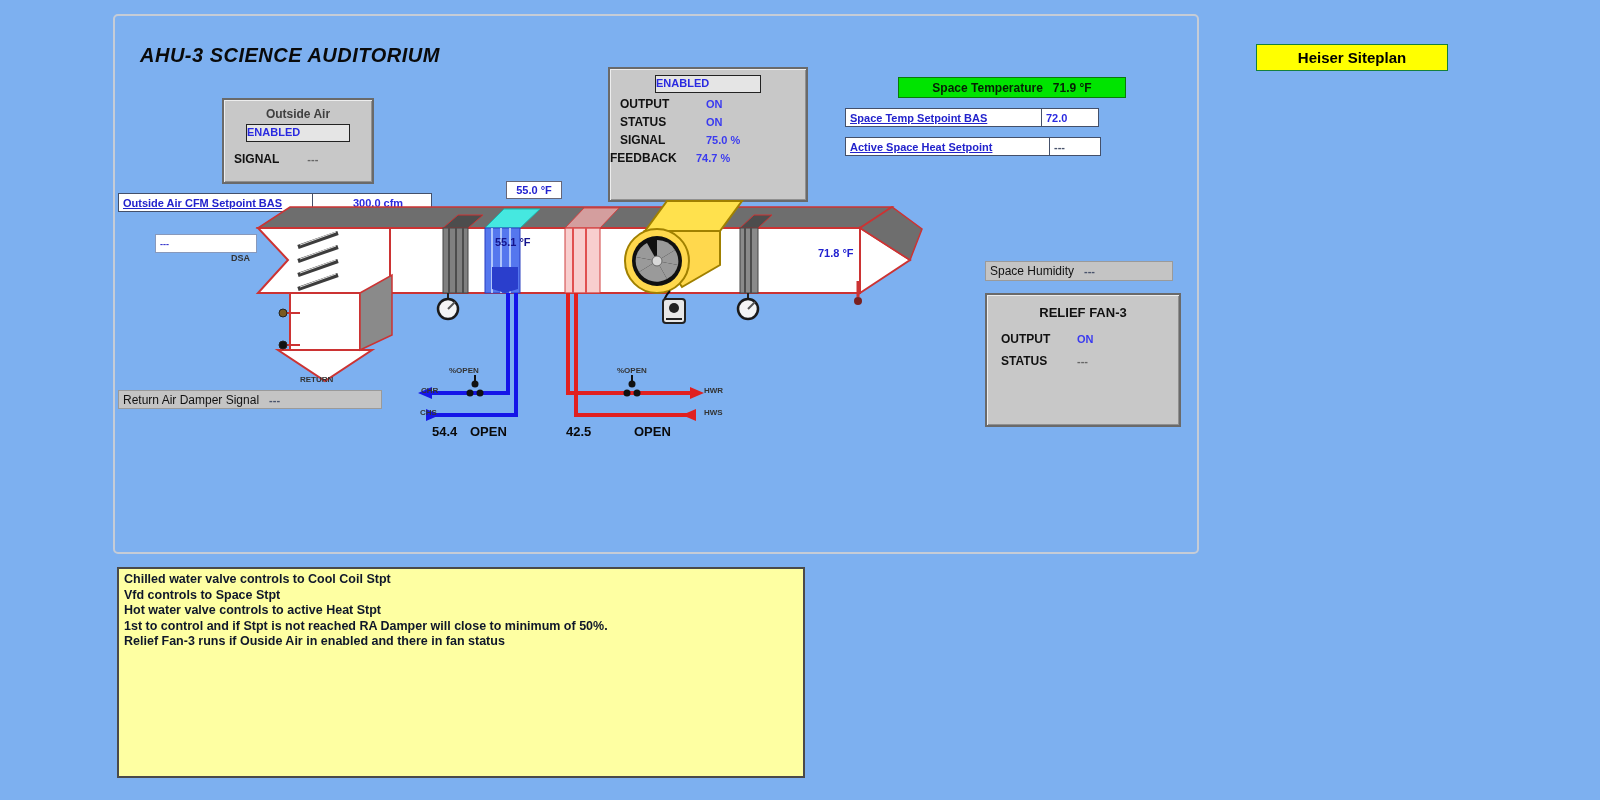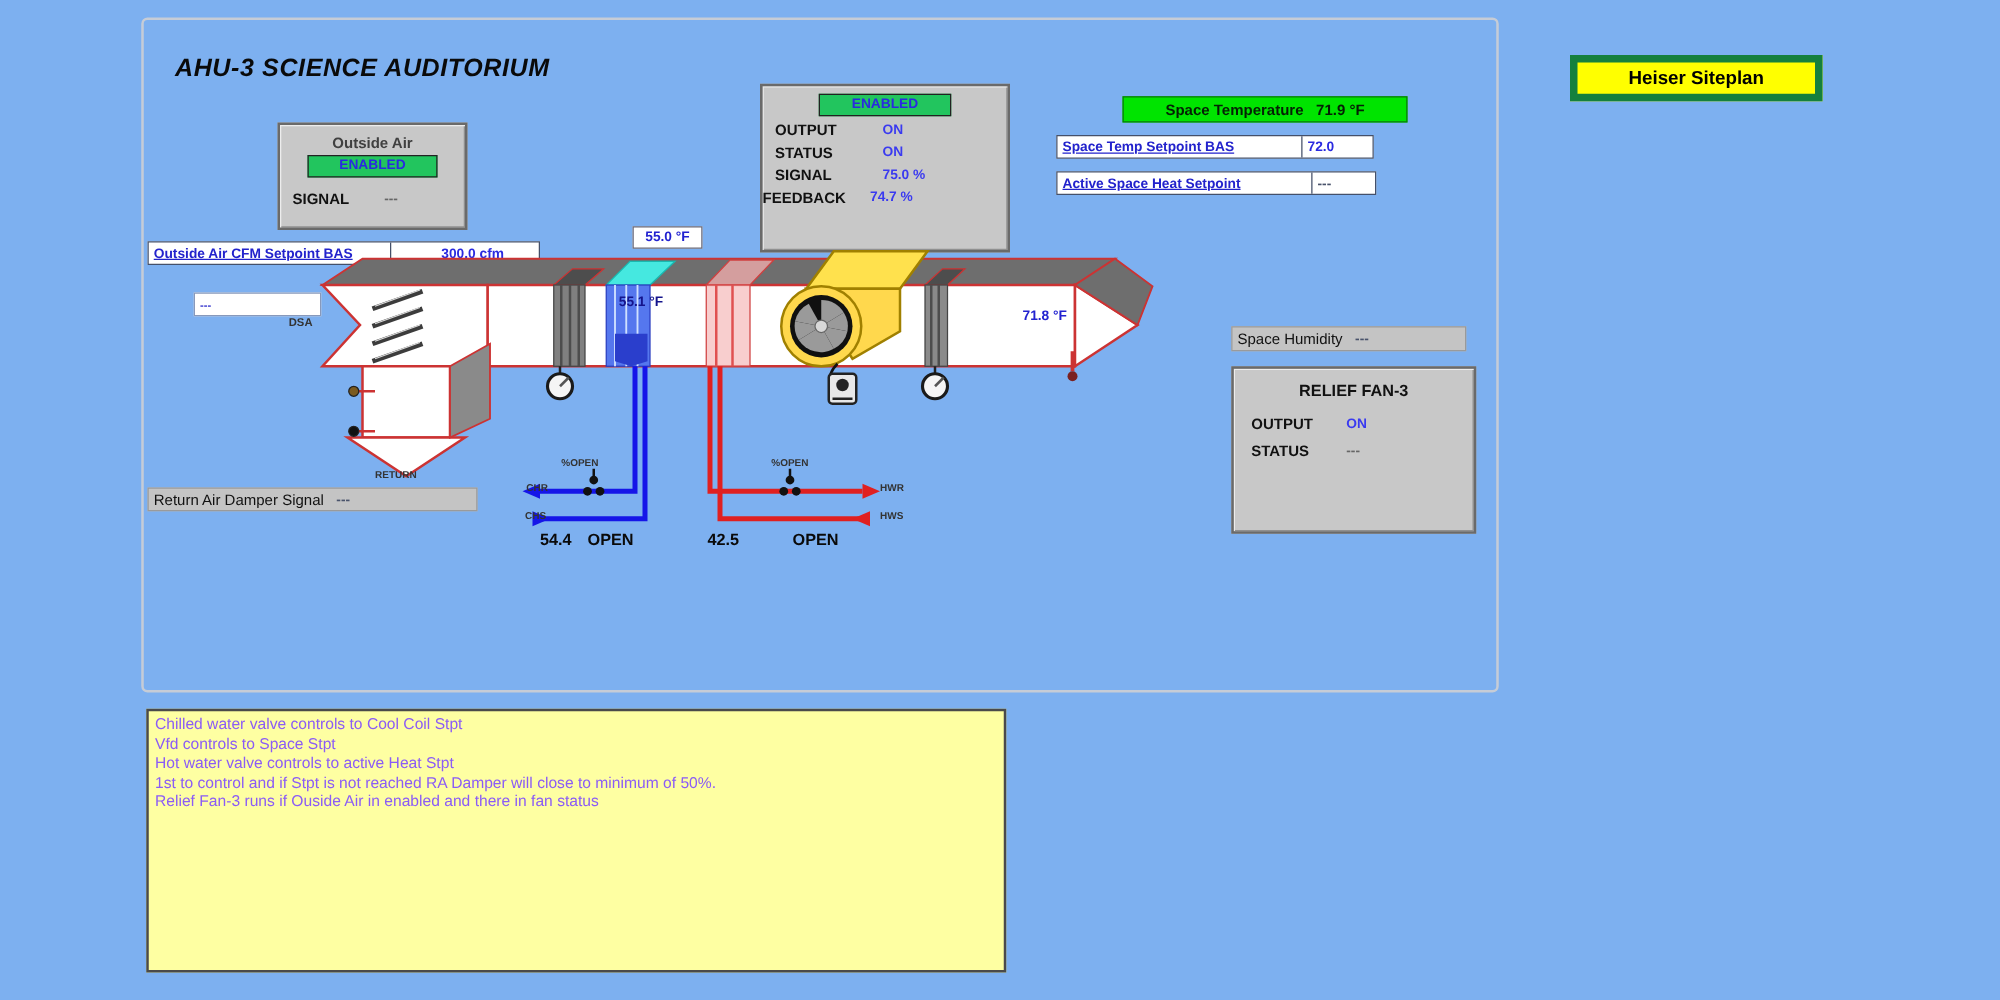--- a/index.html
+++ b/index.html
@@ -20,23 +20,23 @@
     font-size:20px;font-weight:bold;font-style:italic;color:#0a0a0a;
     letter-spacing:.5px;
   }
   
   .graybox{
     background:#c8c8c8;
     border:2px solid #6a6a6a;
     box-shadow:inset 1px 1px 0 #ededed, inset -1px -1px 0 #909090;
   }
   .inset-field{
-    background:#22c55e;border:1px solid #222;
+    background:#e5e5e5;border:1px solid #222;
     color:#2a2ae0;font-weight:bold;font-size:11px;
-    text-align:center;line-height:15px;height:16px;
+    text-align:left;line-height:15px;height:16px;
   }
   .row{display:flex;align-items:center;height:18px;}
   .row .lbl{font-size:12px;font-weight:bold;color:#111;}
   .row .val{font-size:11px;font-weight:bold;color:#3a3af0;}
   .row .val.dim{color:#666;}
   
   .spbar{
     background:#fff;border:1px solid #44506a;display:flex;align-items:stretch;
     font-size:11px;font-weight:bold;
   }
@@ -53,31 +53,31 @@
     font-size:12px;border:1px solid #9a9a9a;
   }
   .flatbar .lbl{font-weight:normal;color:#111;padding-left:4px;}
   .flatbar .val{color:#49536b;font-weight:bold;font-size:11px;margin-left:10px;}
   .greenbar{
     background:#00e400;border:1px solid #0a7a0a;
     display:flex;align-items:center;justify-content:center;gap:10px;
     font-size:12px;font-weight:bold;color:#052005;
   }
   .yellow-btn{
-    background:#ffff00;border:6px solid #15803d;
+    background:#ffff00;border:1px solid #15803d;
     display:flex;align-items:center;justify-content:center;
     font-size:15px;font-weight:bold;color:#000;cursor:pointer;
   }
   .notes{
     left:117px;top:567px;width:688px;height:211px;
     background:#feffa2;border:2px solid #4a4a4a;
     padding:3px 5px;box-sizing:border-box;
   }
   .notes div{
-    font-size:12.5px;font-weight:normal;color:#8b5cf6;line-height:15.5px;white-space:nowrap;
+    font-size:12.5px;font-weight:bold;color:#0f172a;line-height:15.5px;white-space:nowrap;
   }
   .diag-lbl{font-weight:bold;color:#2222d0;font-size:11px;}
   .tinytxt{font-size:8px;font-weight:bold;color:#333;}
   .opentxt{font-size:13px;font-weight:bold;color:#0a0a0a;}
   .chipbox{
     background:#fff;border:1px solid #667;
     display:flex;align-items:center;justify-content:center;
   }
 </style>
 </head>

